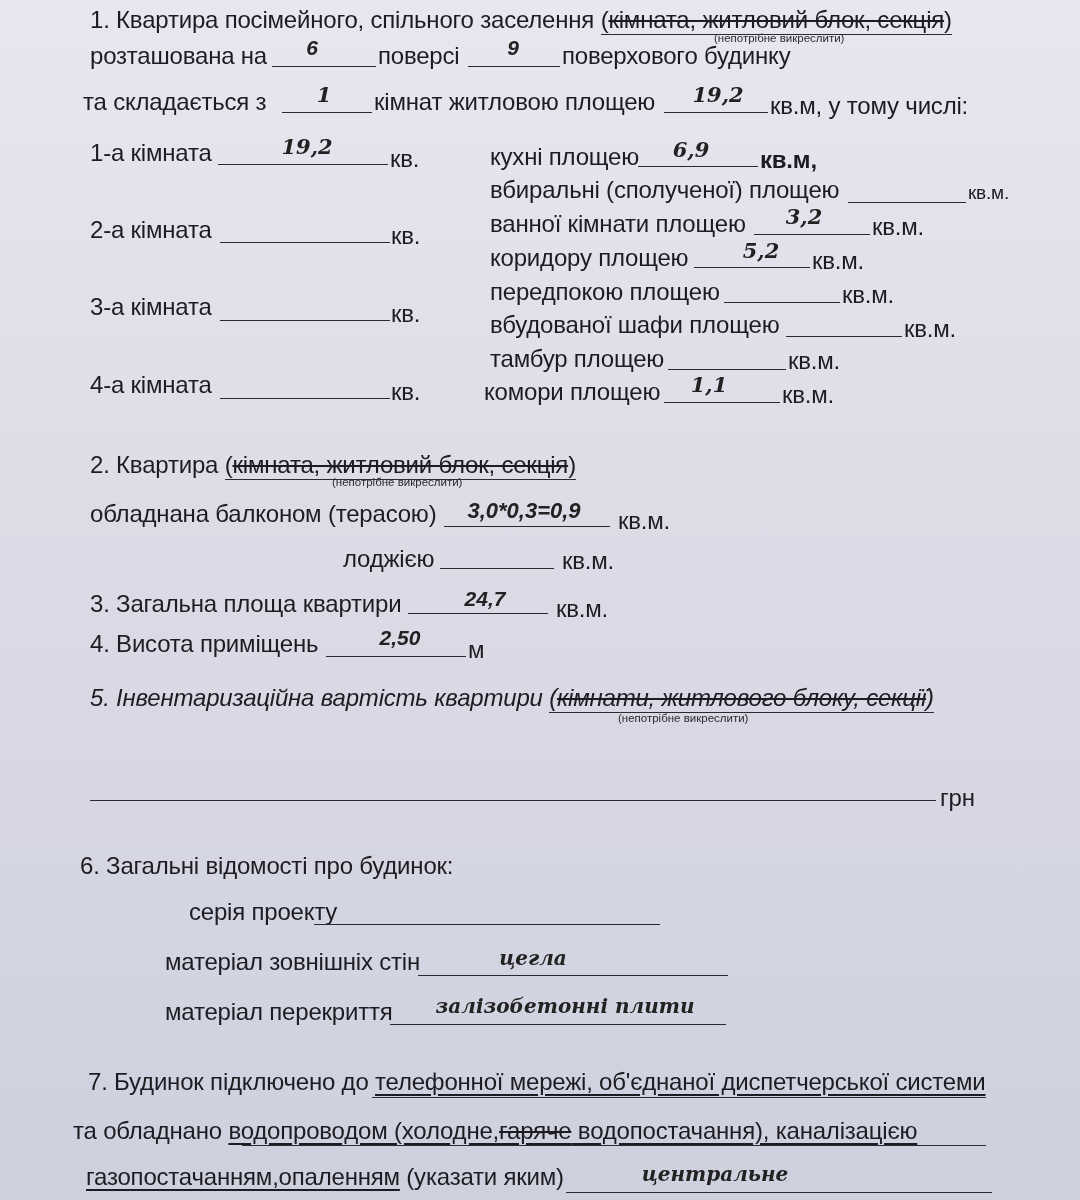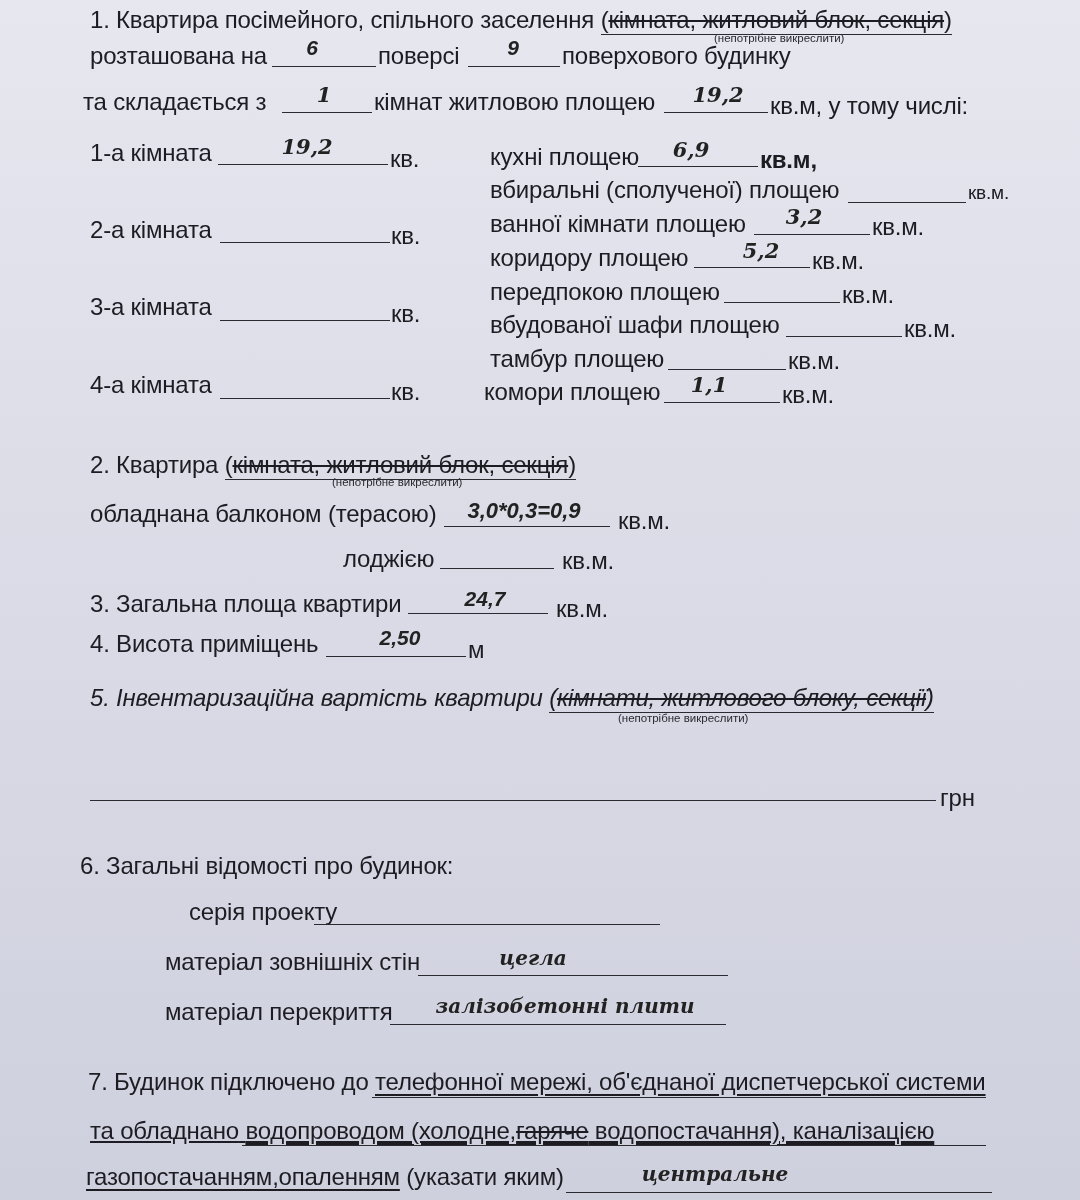--- a/index.html
+++ b/index.html
@@ -147,21 +147,21 @@
 <div class="abs t" style="left:165px;top:998px;">матеріал перекриття</div>
 <div class="blank" style="left:390px;top:1000px;width:336px;"></div>
 <div class="hw" style="left:410px;top:994px;width:310px;font-size:20px;">залізобетонні плити</div>
 
 <div class="abs t" style="left:88px;top:1068px;">
   <span>7. Будинок підключено до</span>
   <span class="ul">телефонної мережі, об'єднаної диспетчерської системи</span>
 </div>
 <div class="blank" style="left:372px;top:1074px;width:614px;height:23px;border-bottom-width:1.2px;"></div>
 
-<div class="abs t" style="left:90px;top:1117px;text-decoration:underline;">
+<div class="abs t" style="left:73px;top:1117px;">
   <span>та обладнано</span>
   <span class="ul"><span>водопроводом (холодне,</span><span class="struck">гаряче</span><span> водопостачання), каналізацією</span></span>
 </div>
 <div class="blank" style="left:242px;top:1122px;width:744px;height:23px;border-bottom-width:1.2px;"></div>
 
 <div class="abs t" style="left:86px;top:1163px;">
   <span class="ul">газопостачанням,опаленням</span><span> (указати яким)</span>
 </div>
 <div class="blank" style="left:566px;top:1168px;width:426px;"></div>
 <div class="hw" style="left:600px;top:1162px;width:230px;font-size:20px;">центральне</div>

